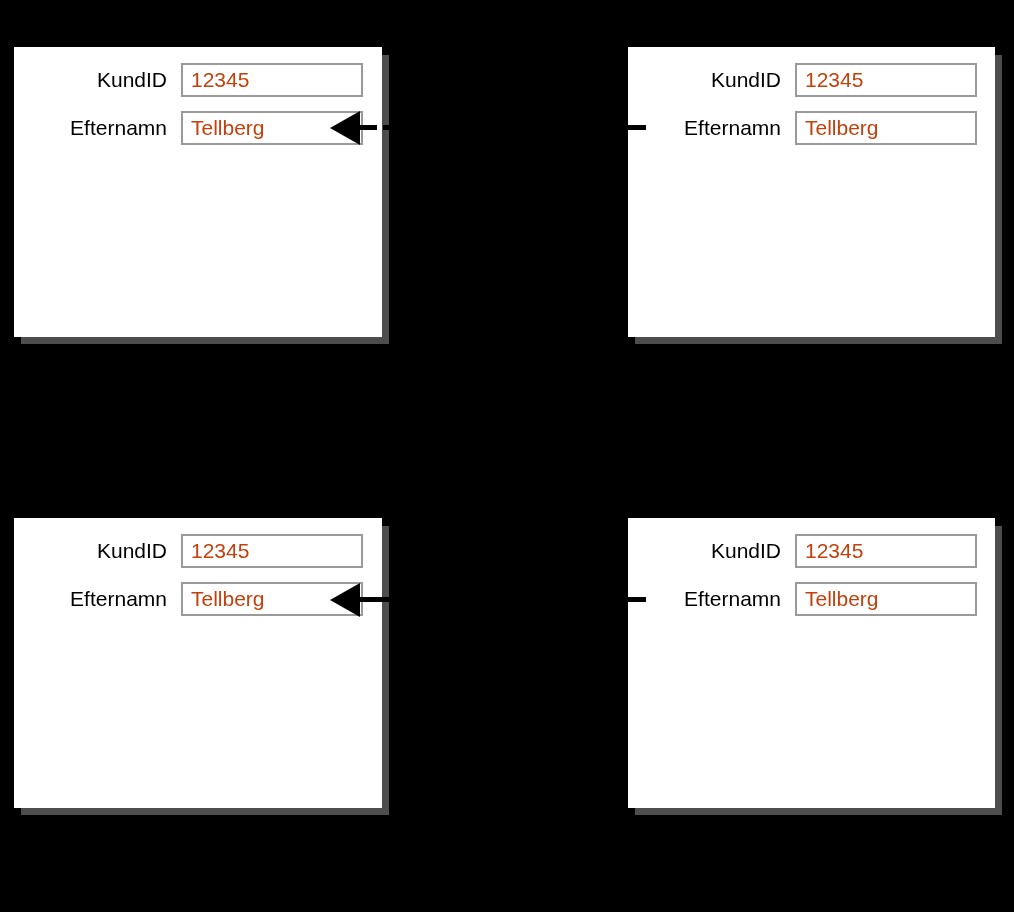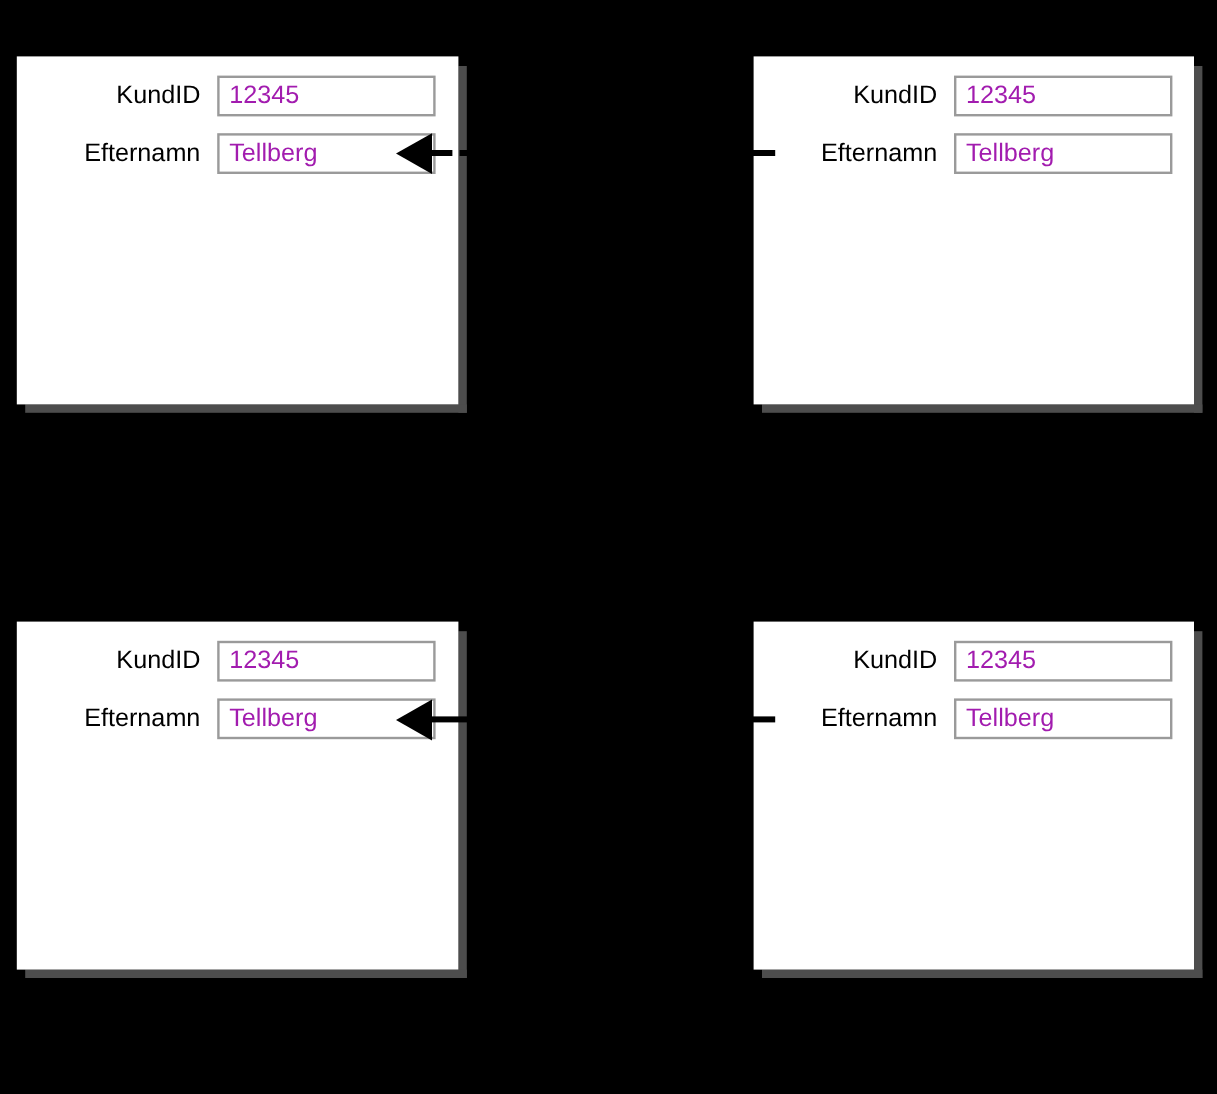--- a/index.html
+++ b/index.html
@@ -56,21 +56,21 @@
   .field-box {
     position: relative;
     border: 2px solid #9a9a9a;
     background: #ffffff;
     box-sizing: border-box;
     height: 34px;
     display: flex;
     align-items: center;
   }
   .field-value {
-    color: #a21caf;
+    color: #c2410c;
     font-size: 21px;
     line-height: 30px;
     font-family: "Liberation Sans", sans-serif;
     padding-left: 8px;
     white-space: nowrap;
   }
 
   
   .arrow-head {
     position: absolute;

